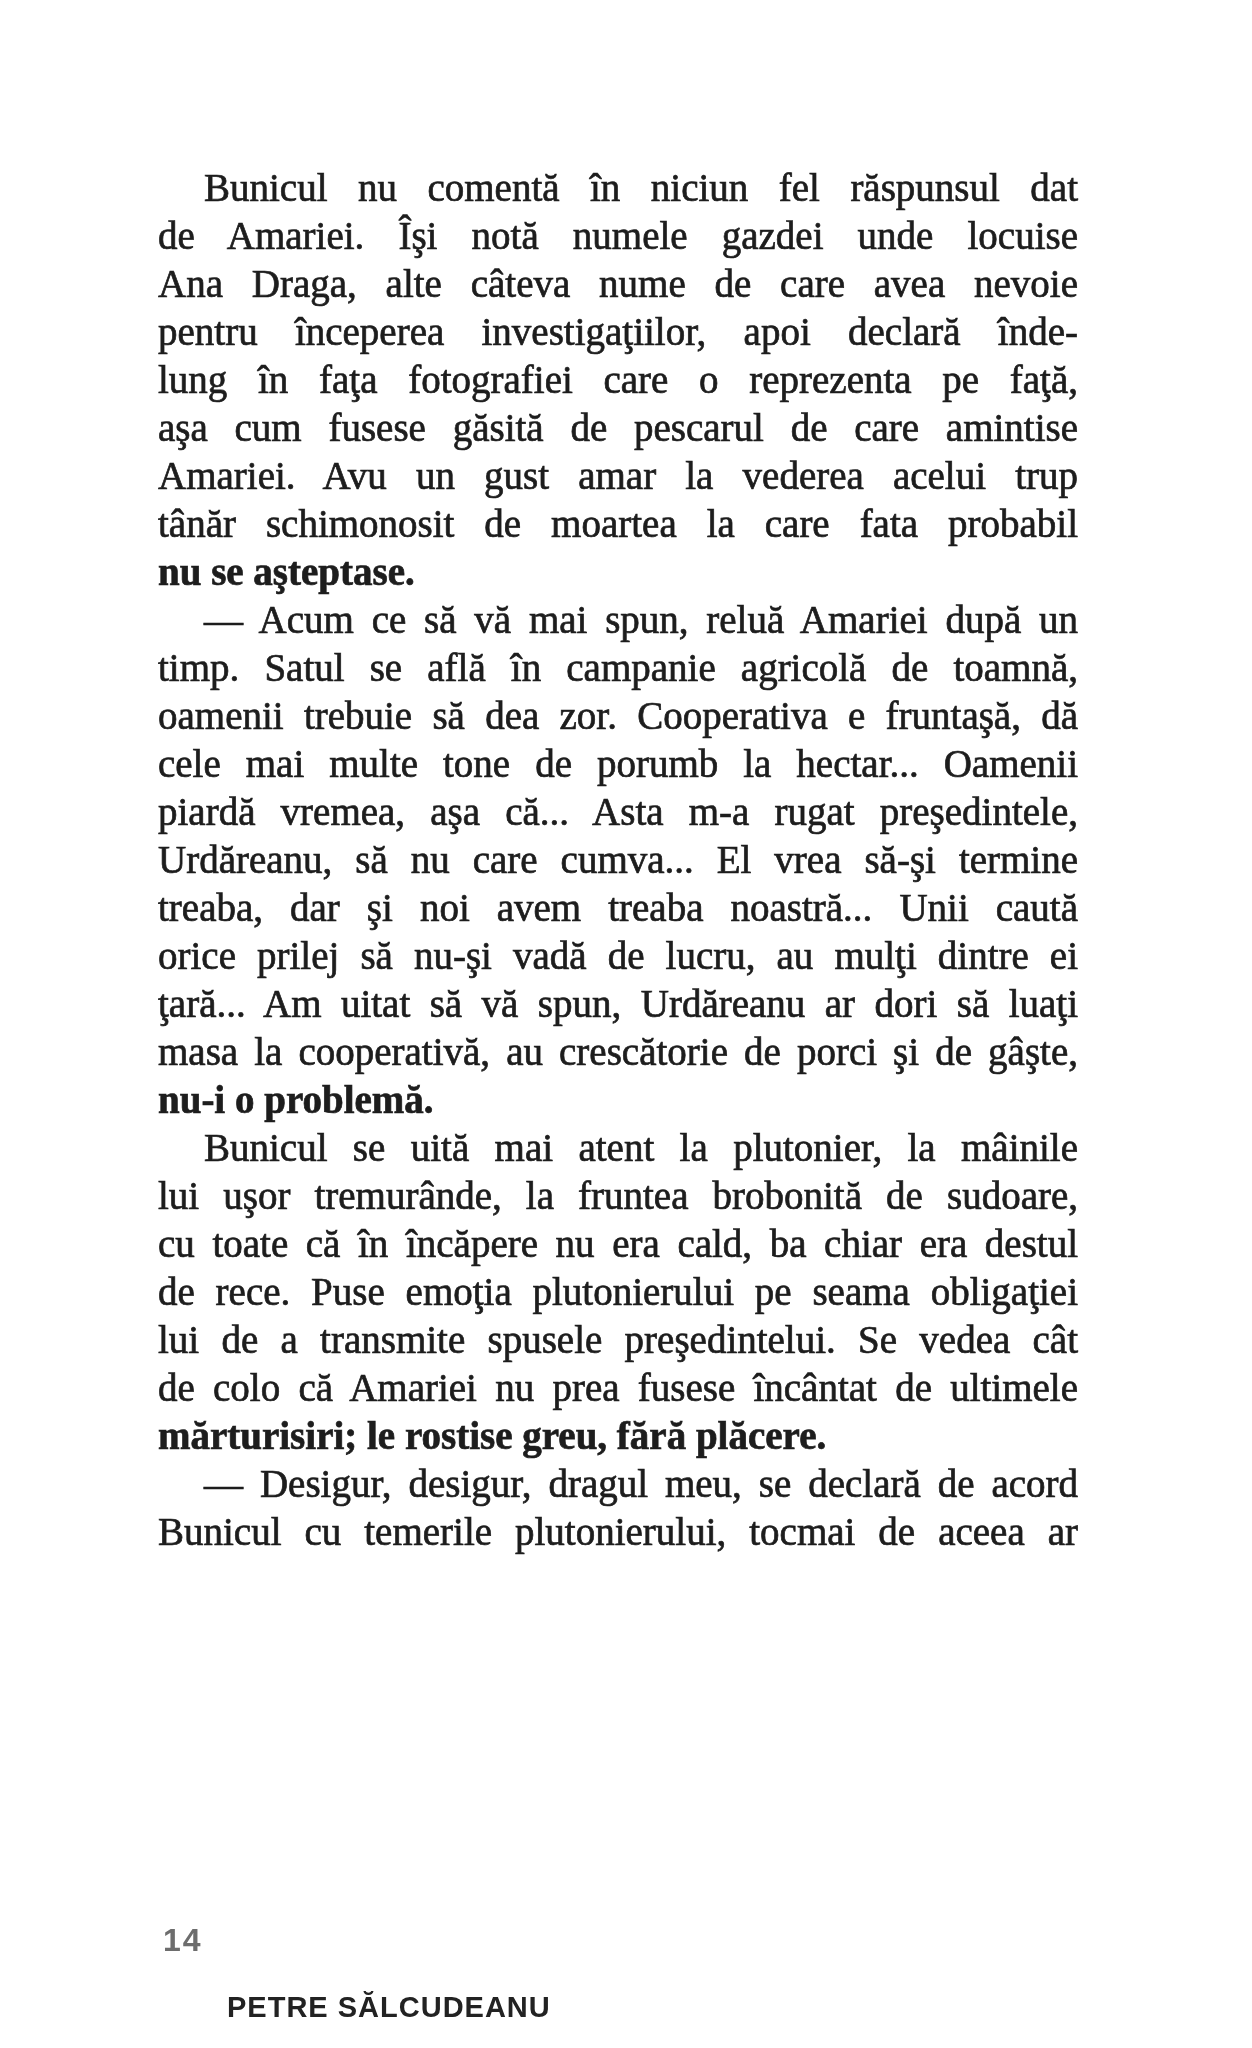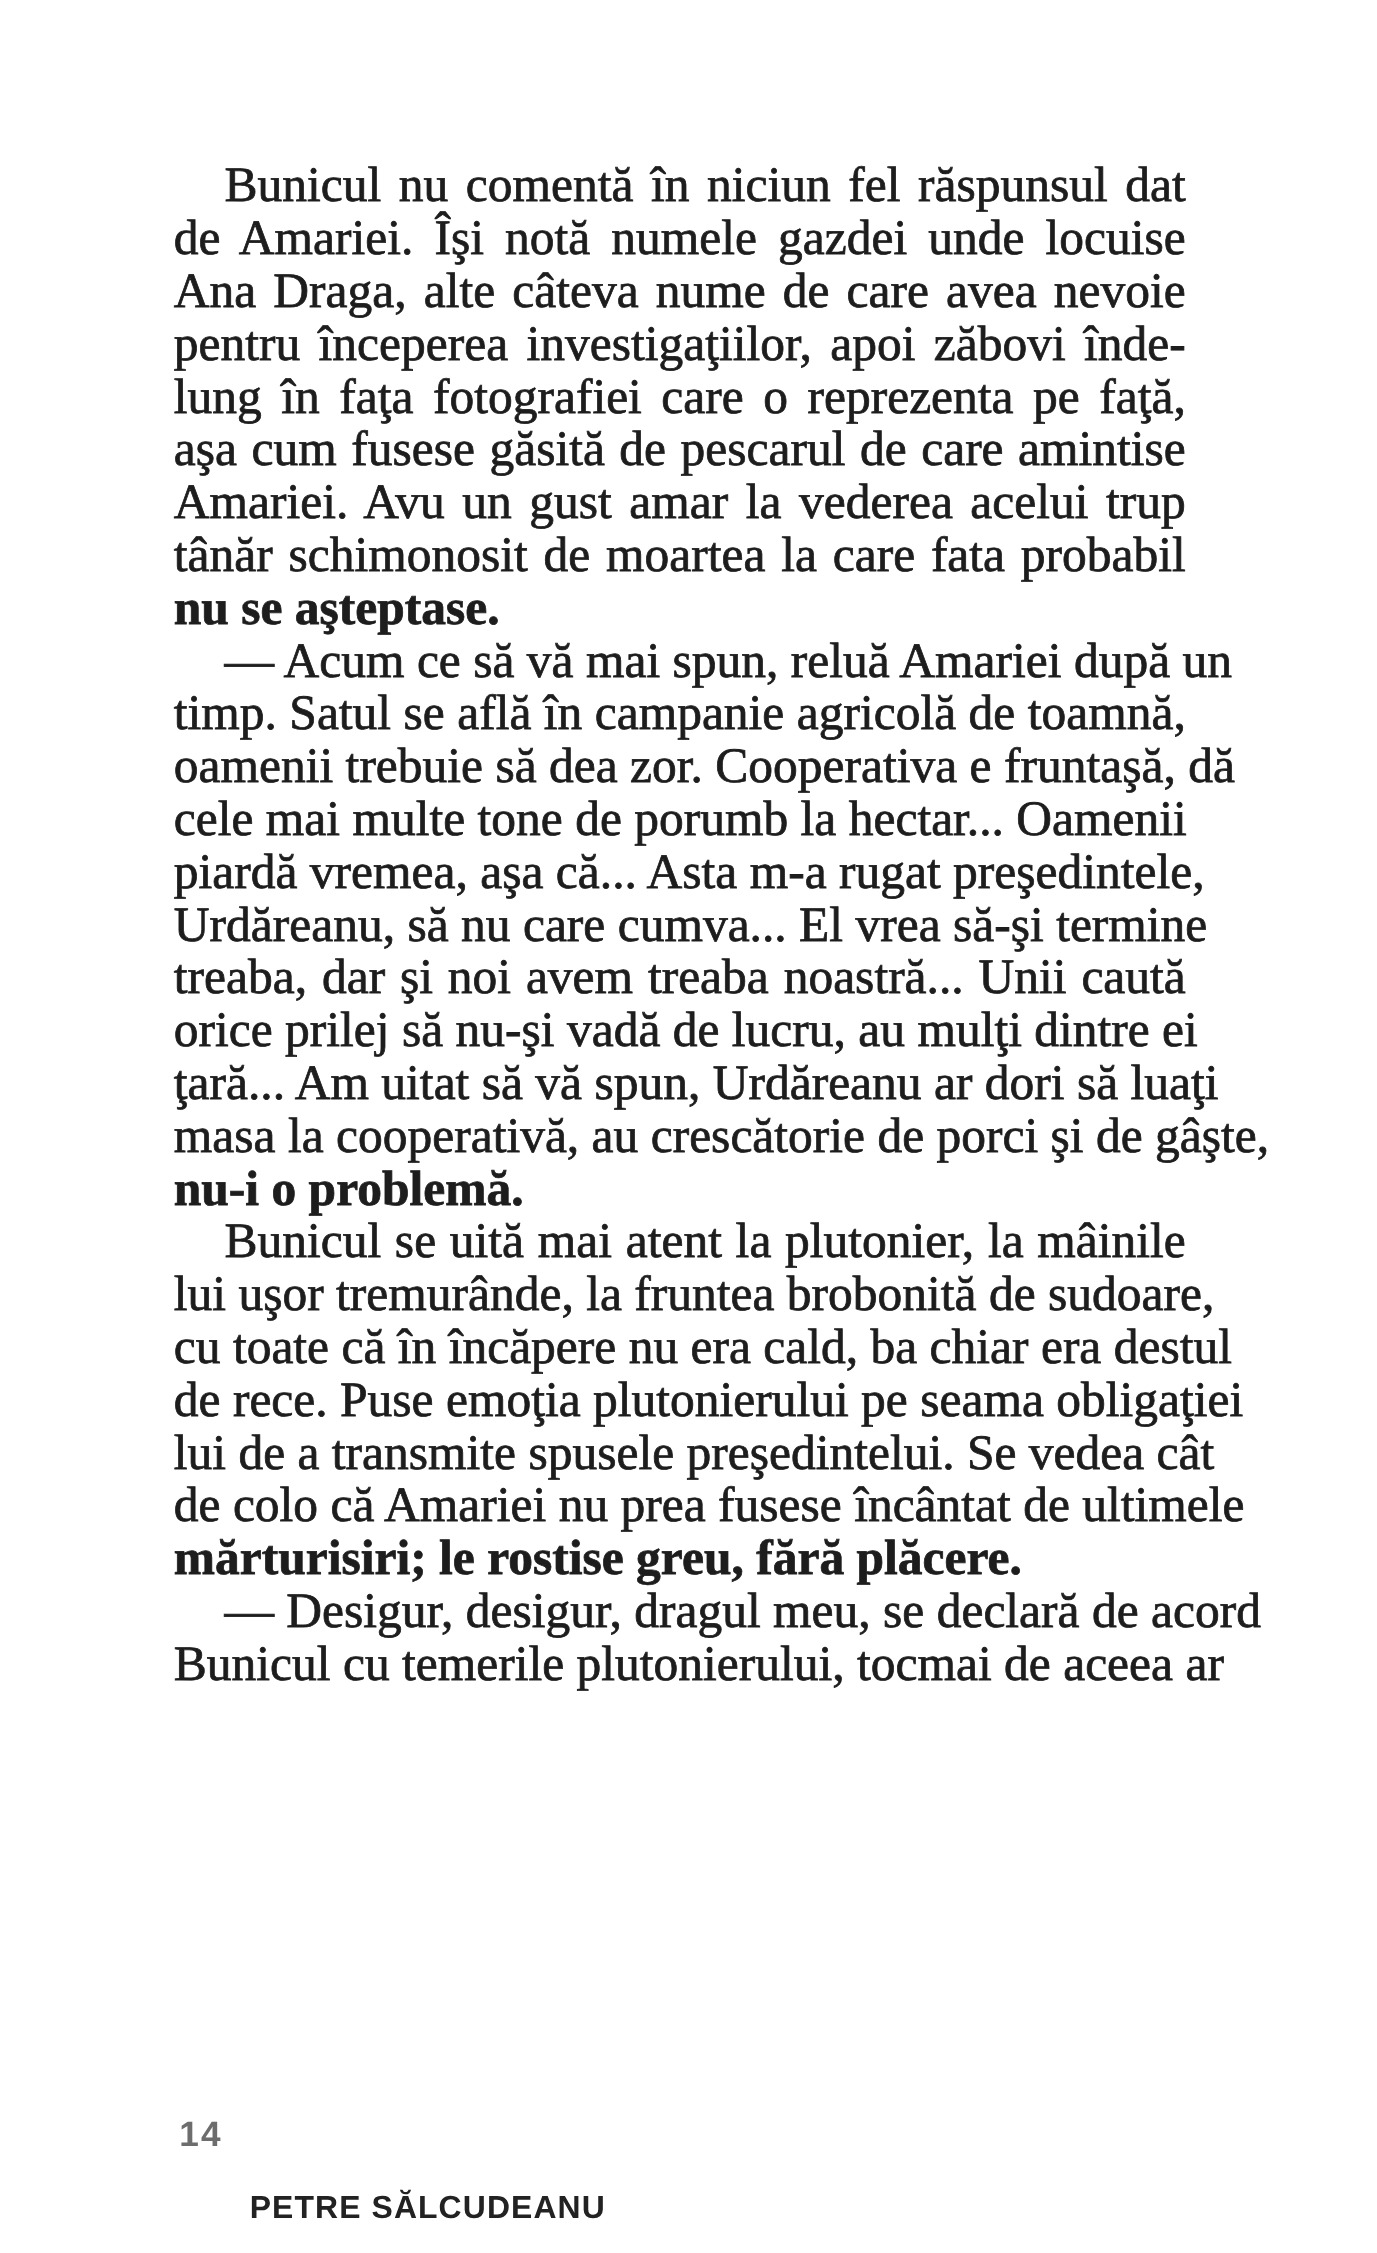--- a/index.html
+++ b/index.html
@@ -12,24 +12,24 @@
   }
   .page {
     position: relative;
     width: 1252px;
     height: 2048px;
     background: #ffffff;
   }
   .text-block {
     position: absolute;
     left: 158px;
-    top: 144px;
+    top: 164px;
     width: 920px;
     font-family: "Liberation Serif", serif;
-    font-size: 45px;
+    font-size: 39px;
     line-height: 48px;
     color: #1d1d1d;
     -webkit-text-stroke: 0.7px #1d1d1d;
   }
   .line {
     height: 48px;
     text-align: justify;
     text-align-last: justify;
     white-space: nowrap;
   }
@@ -63,21 +63,21 @@
   }
 </style>
 </head>
 <body>
 
 <div class="page">
   <div class="text-block" id="text-block">
       <div class="line indent">Bunicul nu comentă în niciun fel răspunsul dat</div>
       <div class="line">de Amariei. Îşi notă numele gazdei unde locuise</div>
       <div class="line">Ana Draga, alte câteva nume de care avea nevoie</div>
-      <div class="line">pentru începerea investigaţiilor, apoi zăbovi înde-</div>
+      <div class="line">pentru începerea investigaţiilor, apoi declară înde-</div>
       <div class="line">lung în faţa fotografiei care o reprezenta pe faţă,</div>
       <div class="line">aşa cum fusese găsită de pescarul de care amintise</div>
       <div class="line">Amariei. Avu un gust amar la vederea acelui trup</div>
       <div class="line">tânăr schimonosit de moartea la care fata probabil</div>
       <div class="line end">nu se aşteptase.</div>
       <div class="line indent">— Acum ce să vă mai spun, reluă Amariei după un</div>
       <div class="line">timp. Satul se află în campanie agricolă de toamnă,</div>
       <div class="line">oamenii trebuie să dea zor. Cooperativa e fruntaşă, dă</div>
       <div class="line">cele mai multe tone de porumb la hectar... Oamenii</div>
       <div class="line">piardă vremea, aşa că... Asta m-a rugat preşedintele,</div>

